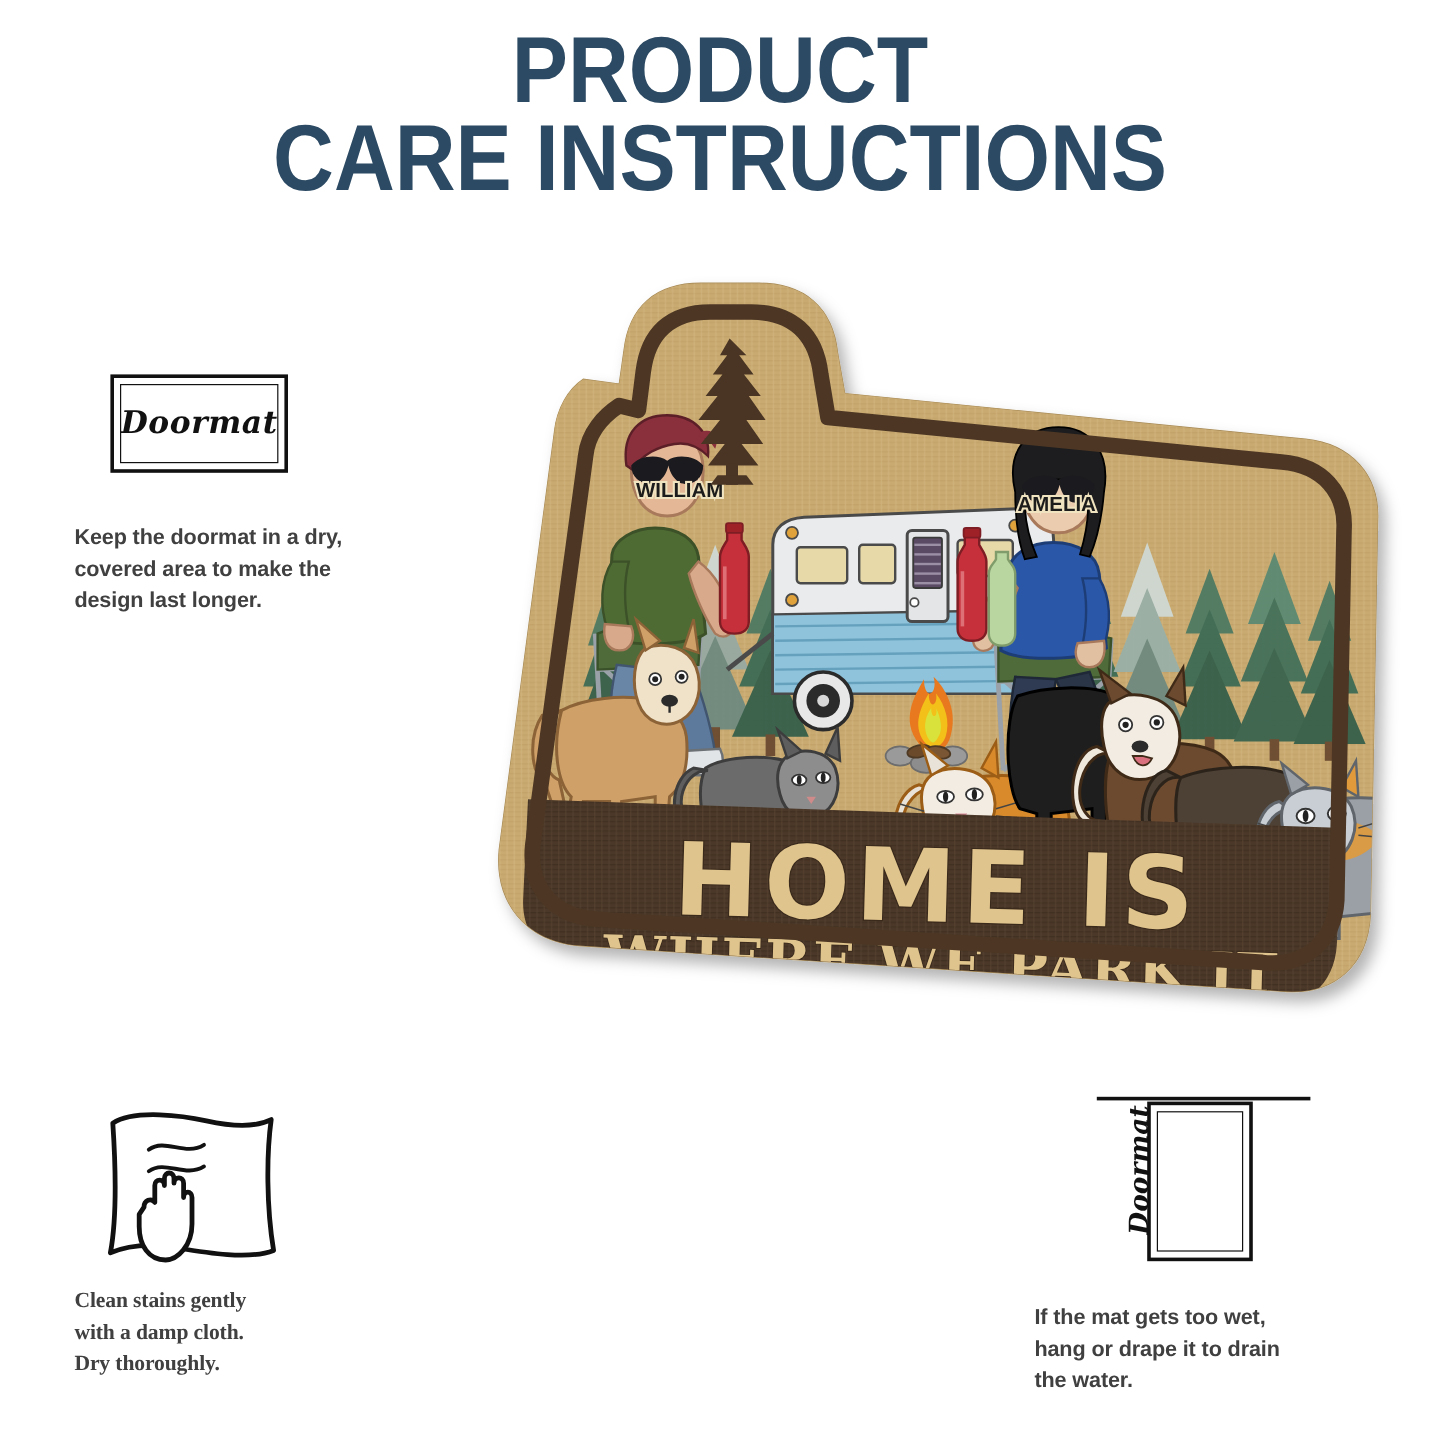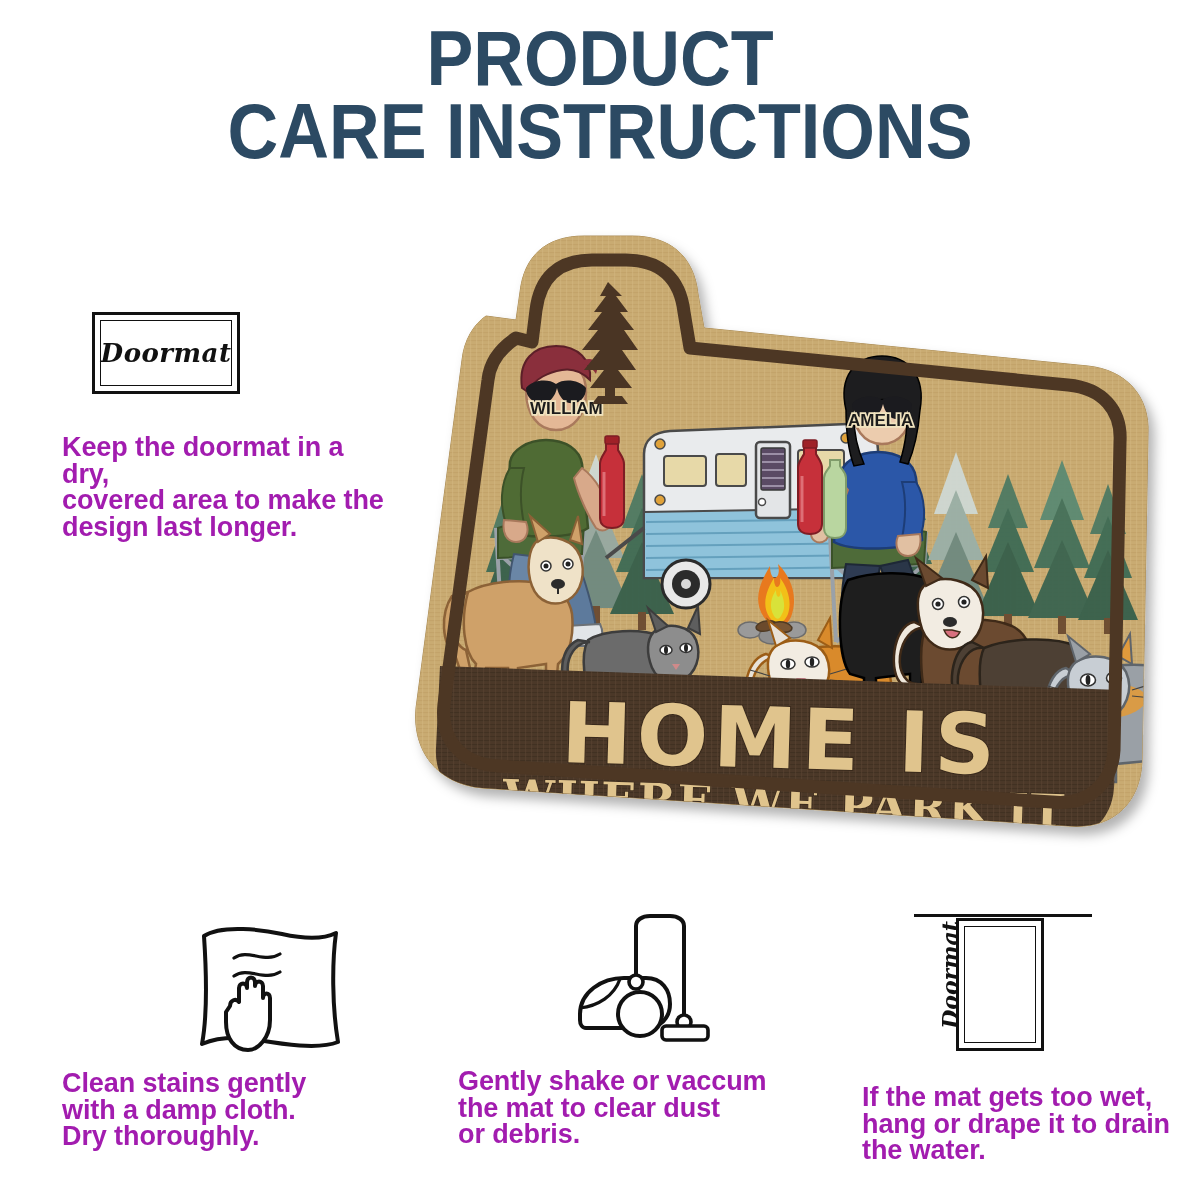--- a/index.html
+++ b/index.html
@@ -29,41 +29,41 @@
   }
   .title-line2{
     font-size:78px;
     transform:scaleX(0.90);
     display:block;
   }
 
   
   .care-item{position:absolute;}
   .care-text{
-    color:#a21caf;
-    font-size:27px;
+    color:#404040;
+    font-size:18px;
     font-weight:700;
     line-height:26.5px;
     white-space:pre-line;
     letter-spacing:-0.1px;
   }
-  .icon-wrap{position:relative;text-align:right;}
+  .icon-wrap{position:relative;}
 
   
   #item-dry      {left:62px; top:312px; width:330px;}
   #item-dry .icon-wrap{height:100px;}
   #item-dry .care-text{margin-top:22px;}
 
   #item-soak     {left:62px; top:586px; width:330px;}
   #item-soak .icon-wrap{height:125px;}
   #item-soak .care-text{margin-top:10px;}
 
   #item-clean    {left:62px; top:916px; width:330px;}
   #item-clean .icon-wrap{height:140px;}
-  #item-clean .care-text{margin-top:14px;}
+  #item-clean .care-text{margin-top:14px;font-family:Liberation Serif, serif;}
 
   #item-vacuum   {left:458px; top:910px; width:330px;}
   #item-vacuum .icon-wrap{height:148px;}
   #item-vacuum .care-text{margin-top:10px;}
 
   #item-hang     {left:862px; top:908px; width:330px;}
   #item-hang .icon-wrap{height:152px;}
   #item-hang .care-text{margin-top:24px;}
 
   
@@ -149,42 +149,20 @@
                  C75 60 83 60 83 66 L83 70 C83 64 91 64 91 70 L91 82
                  C91 76 98 76 98 82 L98 104
                  C98 122 86 134 76 134 C62 134 54 122 54 106 L54 96 Z" fill="#fff" stroke="#111" stroke-width="4" stroke-linejoin="round" stroke-linecap="round"></path>
       </svg>
     </div>
     <div class="care-text">Clean stains gently
 with a damp cloth.
 Dry thoroughly.</div>
   </div>
 
-  <div class="care-item" id="item-vacuum">
-    <div class="icon-wrap">
-      <svg width="230" height="150" viewBox="0 0 230 150">
-
-        <path d="M78 76 L78 16 C78 10 84 6 92 6 L112 6 C120 6 126 10 126 16 L126 110" fill="none" stroke="#111" stroke-width="4" stroke-linecap="round" stroke-linejoin="round"></path>
-
-        <path d="M22 104 C22 82 44 68 66 68 L88 68 C104 68 112 80 112 94
-                 C112 108 102 118 88 118 L28 118 C24 118 22 114 22 110 Z" fill="#fff" stroke="#111" stroke-width="4" stroke-linejoin="round"></path>
-        <path d="M62 69 C56 86 40 96 22 98" fill="none" stroke="#111" stroke-width="3.2"></path>
-
-        <circle cx="78" cy="72" r="7" fill="#fff" stroke="#111" stroke-width="3.6"></circle>
-
-        <circle cx="82" cy="104" r="22" fill="#fff" stroke="#111" stroke-width="4"></circle>
-
-        <circle cx="126" cy="112" r="7" fill="#fff" stroke="#111" stroke-width="3.6"></circle>
-        <rect x="104" y="116" width="46" height="14" rx="4" fill="#fff" stroke="#111" stroke-width="3.6"></rect>
-      </svg>
-    </div>
-    <div class="care-text">Gently shake or vaccum
-the mat to clear dust
-or debris.</div>
-  </div>
 
   <div class="care-item" id="item-hang">
     <div class="icon-wrap">
       <div class="hang-wrap">
         <div class="hang-rod"></div>
         <div class="hang-mat"></div>
         <div class="hang-label">
           <span>Doormat</span>
         </div>
       </div>

